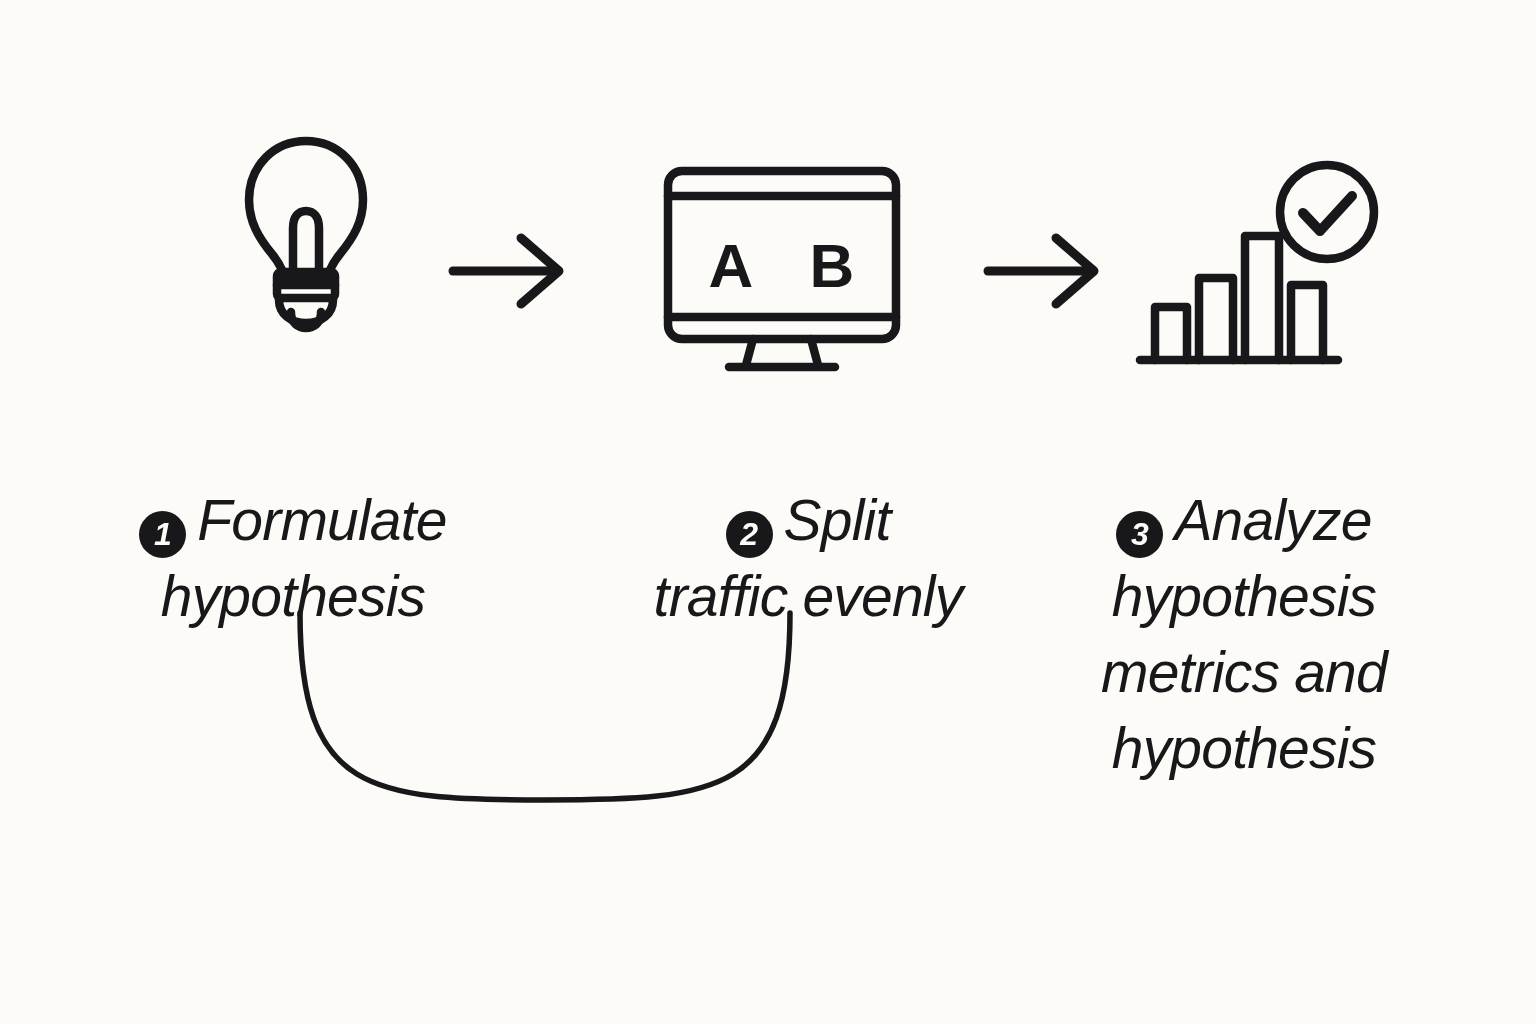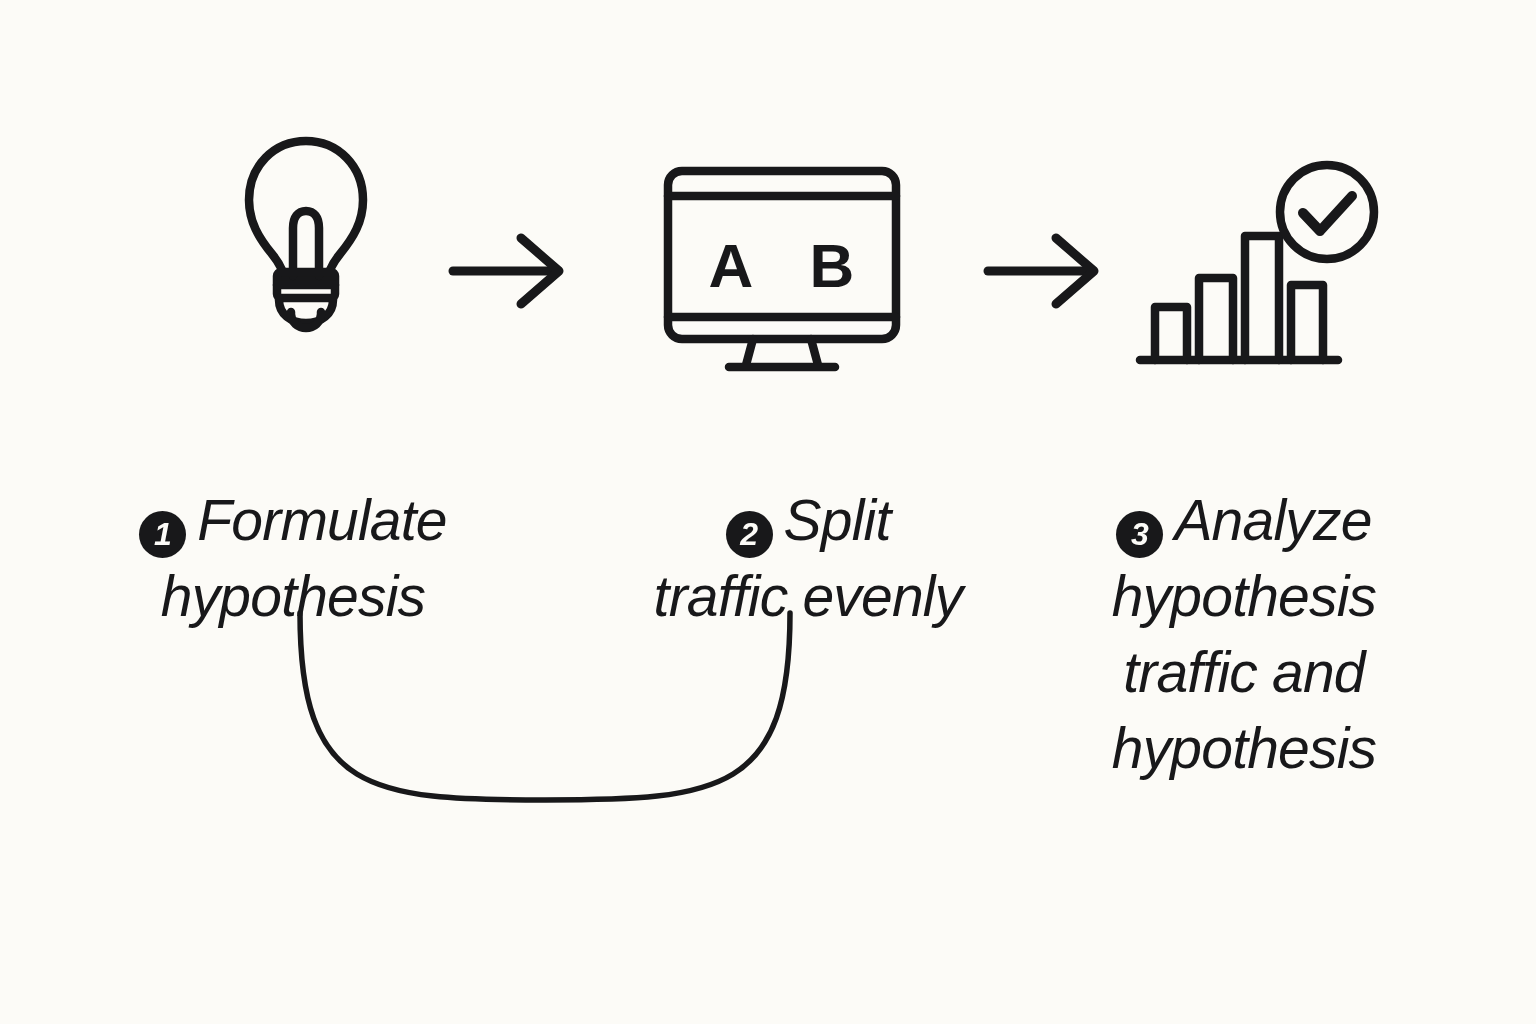--- a/index.html
+++ b/index.html
@@ -158,16 +158,16 @@
 
   <div class="step-label" id="step-1-label">
     <span class="badge">1</span><span class="label-text">Formulate</span><br><span class="label-text">hypothesis</span>
   </div>
 
   <div class="step-label" id="step-2-label">
     <span class="badge">2</span><span class="label-text">Split</span><br><span class="label-text">traffic evenly</span>
   </div>
 
   <div class="step-label" id="step-3-label">
-    <span class="badge">3</span><span class="label-text">Analyze</span><br><span class="label-text">hypothesis</span><br><span class="label-text">traffic and</span><br><span class="label-text">hypothesis</span><br>
+    <span class="badge">3</span><span class="label-text">Analyze</span><br><span class="label-text">hypothesis</span><br><span class="label-text">metrics and</span><br><span class="label-text">hypothesis</span><br>
   </div>
 
 </div>
 
 </body></html>

